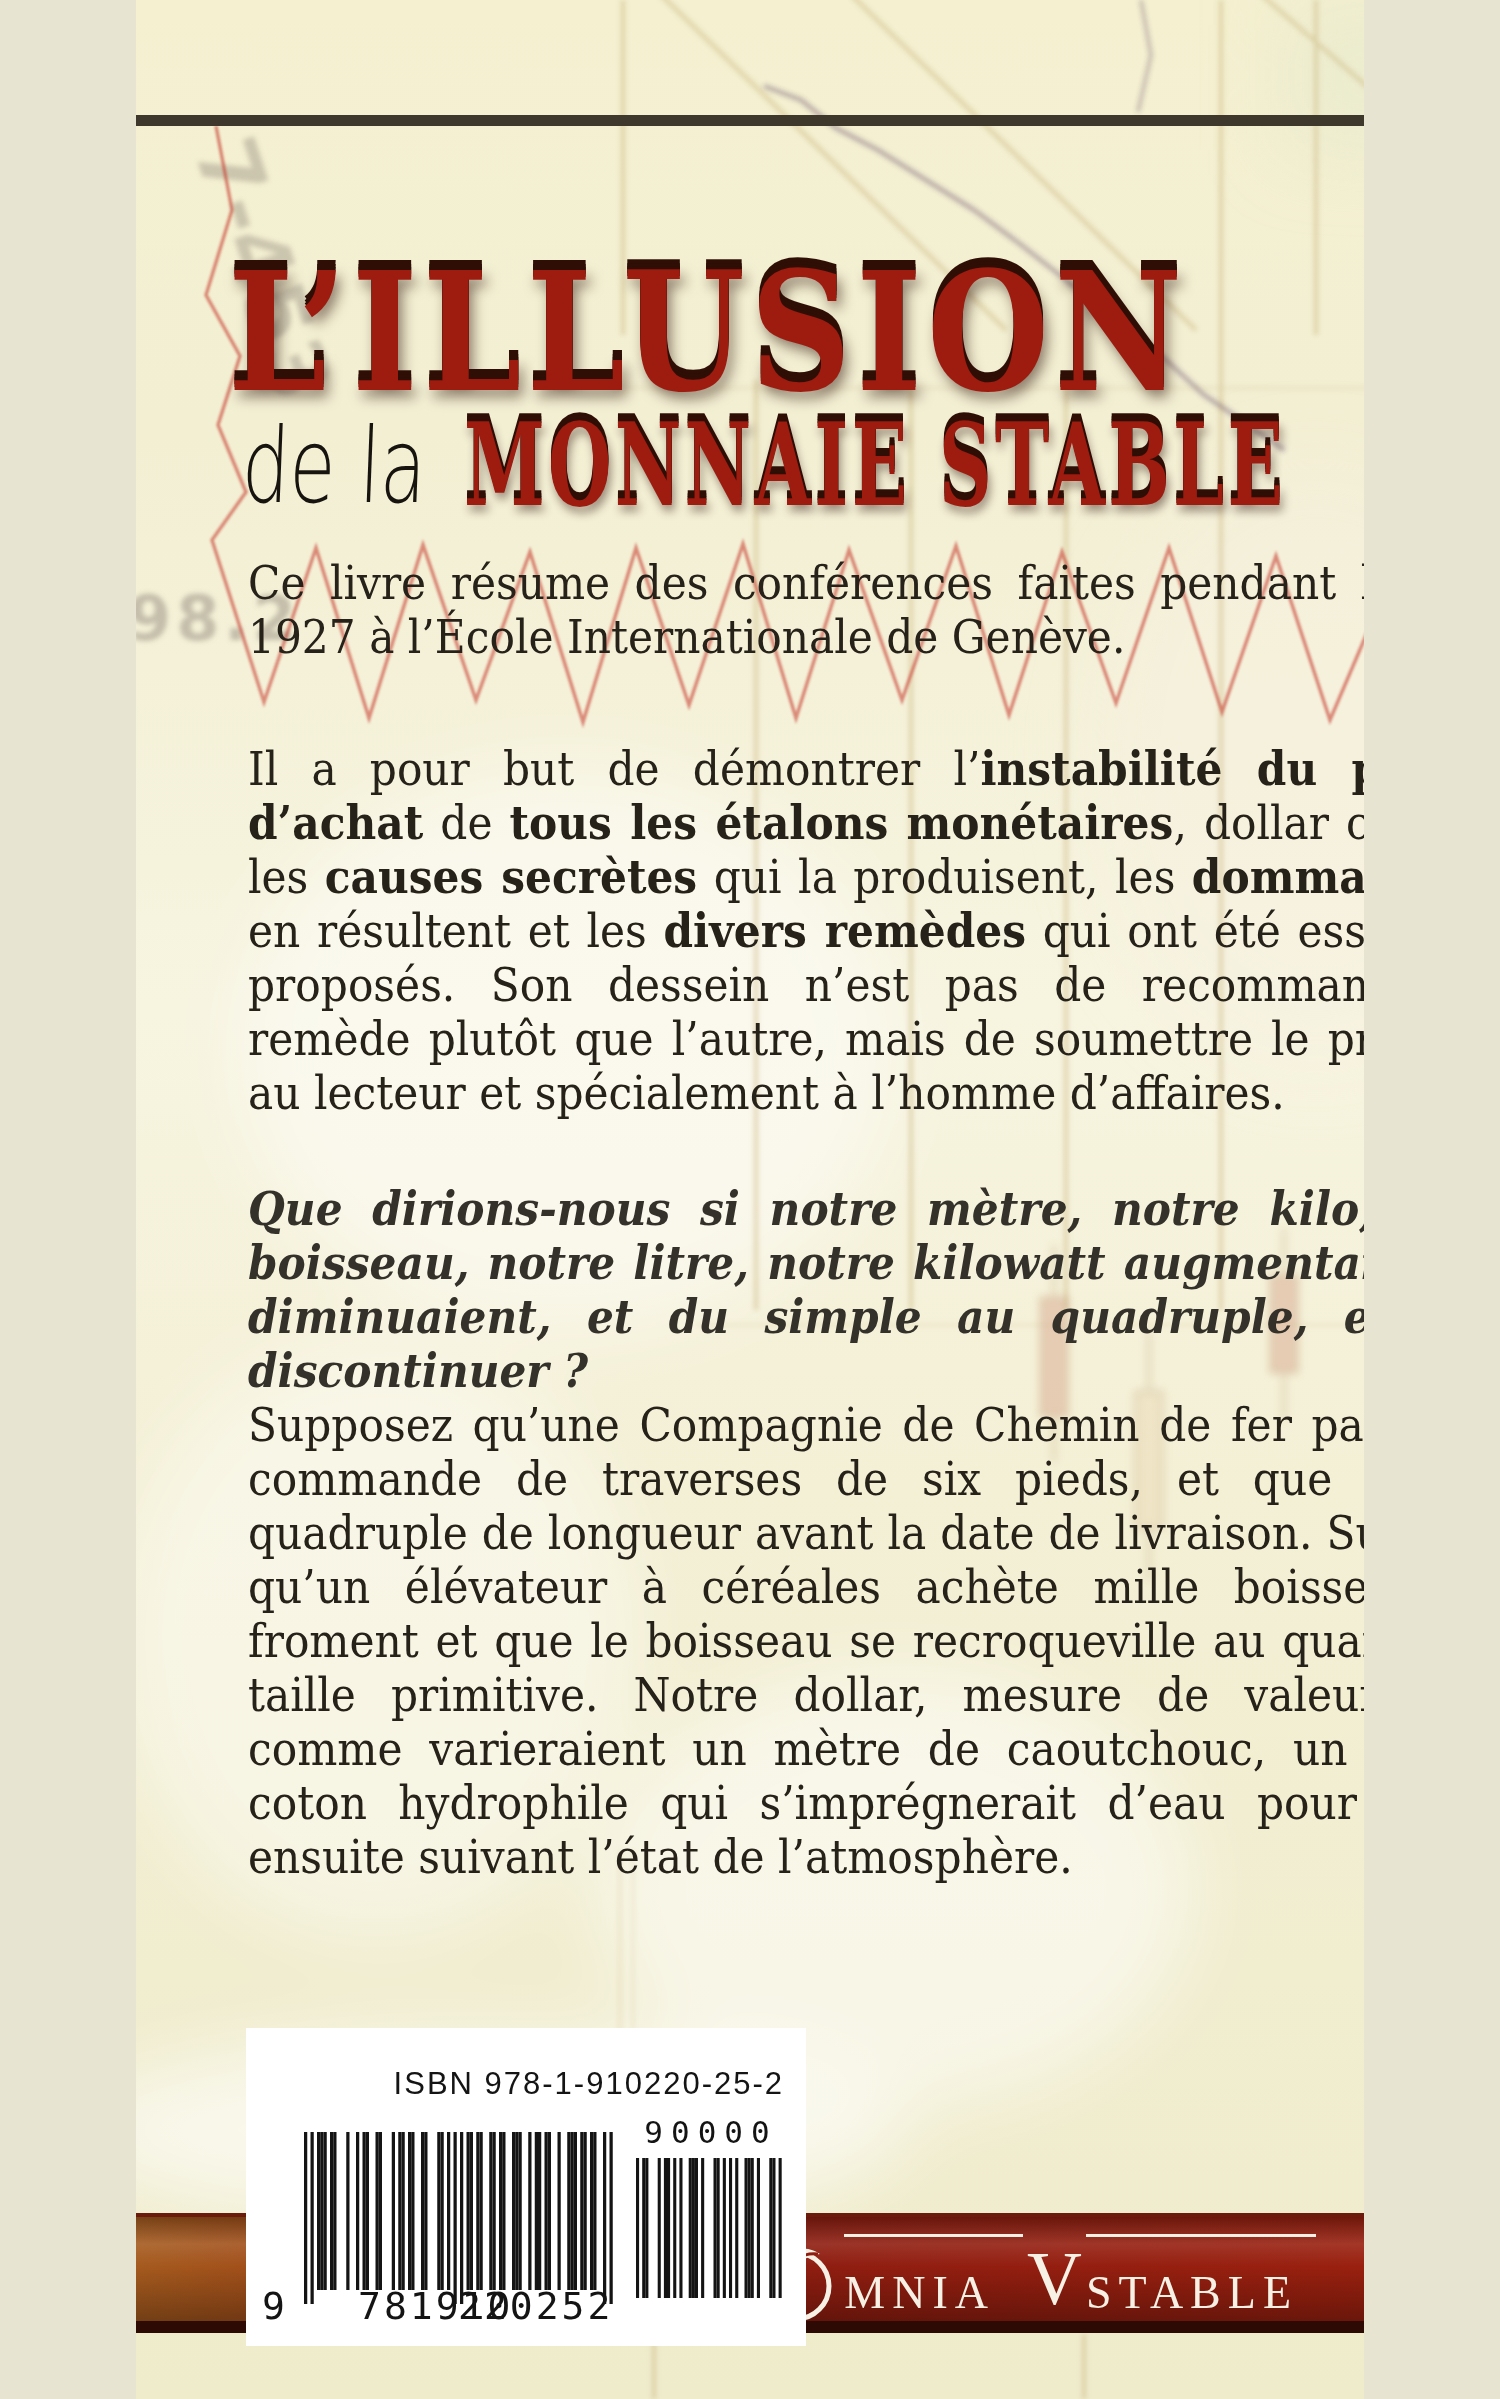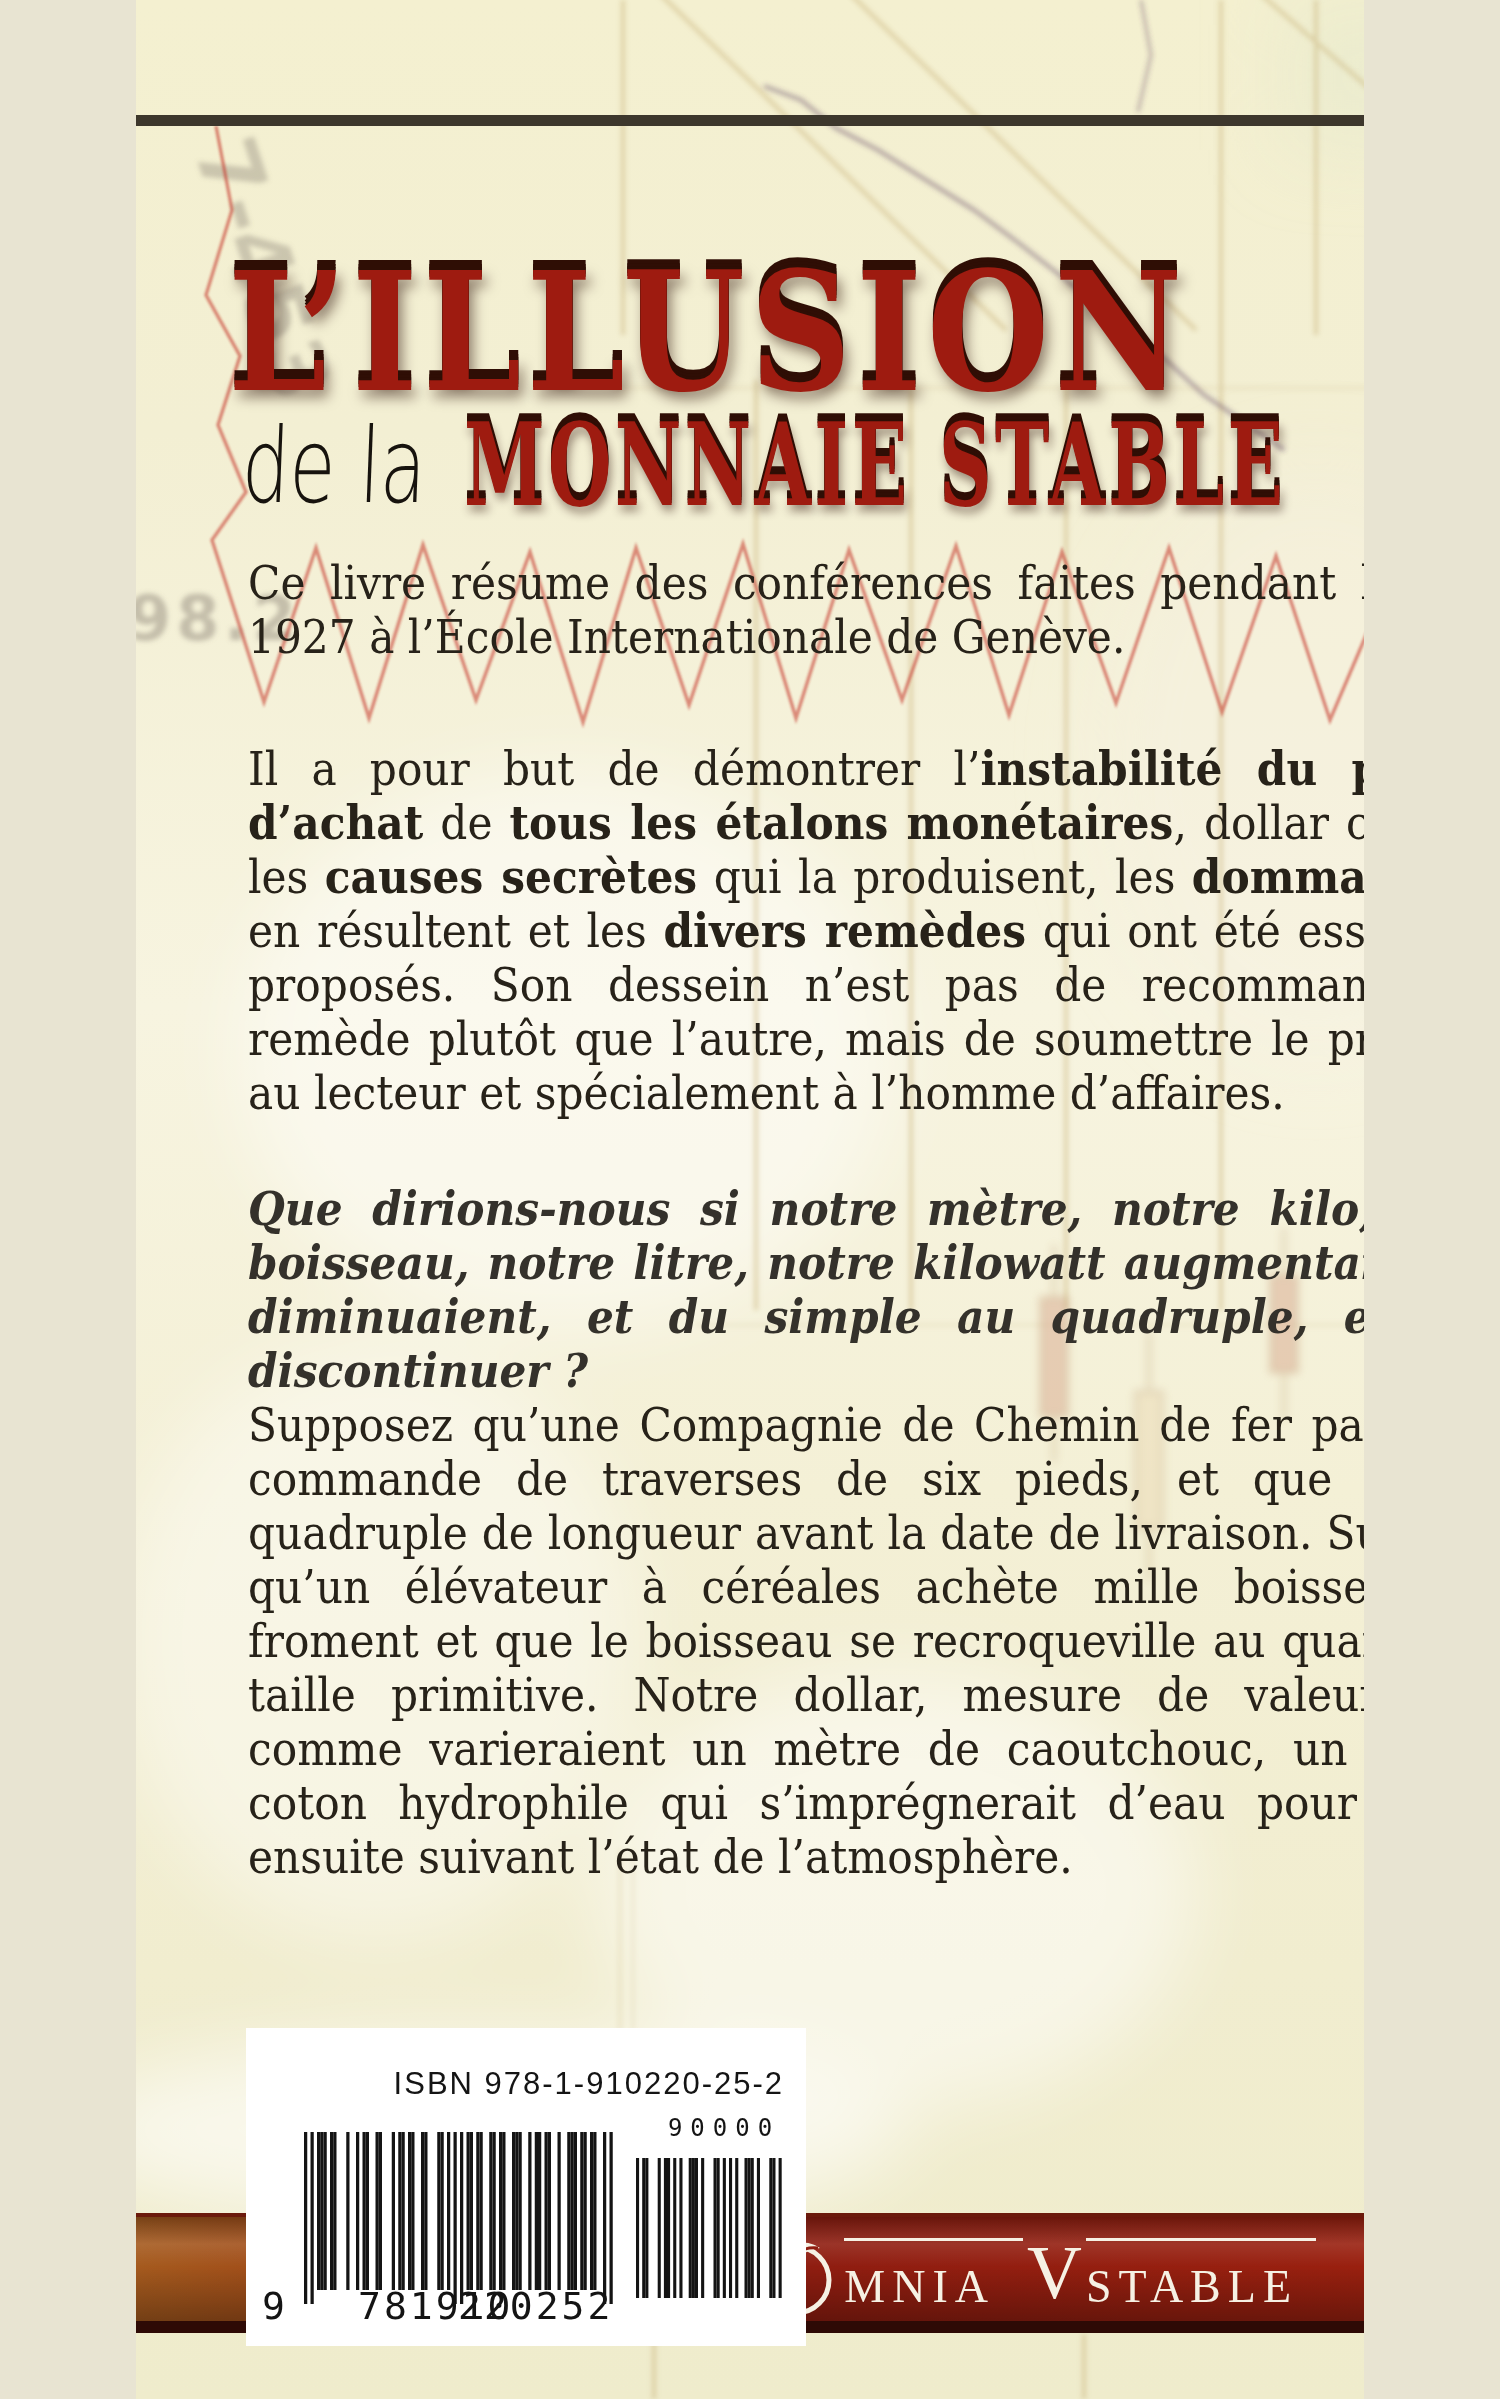--- a/index.html
+++ b/index.html
@@ -40,43 +40,43 @@
   .cover-text .p-main{margin-bottom:62px;}
   .cover-text .p-italic{font-style:italic;font-weight:bold;color:#34312b;}
   .cover-text b{font-weight:bold;}
   
   .isbn-box{position:absolute;left:110px;top:2028px;width:560px;height:318px;background:var(--c-white,#ffffff);}
   .isbn-label{
     position:absolute;top:40px;left:30px;right:22px;text-align:right;
     font-family:Liberation Sans, sans-serif;font-size:31px;line-height:1;letter-spacing:2px;color:var(--c-bar_black,#141414);
   }
   .supp-value{
-    position:absolute;left:401px;top:86px;width:154px;text-align:center;
-    font-family:"DejaVu Sans Mono",monospace;font-size:24px;letter-spacing:8px;color:var(--c-bar_black,#141414);
+    position:absolute;left:388px;top:86px;width:154px;text-align:center;
+    font-family:"DejaVu Sans Mono",monospace;font-size:31px;letter-spacing:8px;color:var(--c-bar_black,#141414);
   }
   .ean13{position:absolute;left:58px;top:104px;}
   .ean5{position:absolute;left:390px;top:130px;}
   .bc-digits span{
     position:absolute;top:256px;font-family:"DejaVu Sans Mono",monospace;font-size:38px;line-height:44px;
     letter-spacing:3px;color:var(--c-bar_black,#141414);
   }
   .bc-d0{left:16px;}
   .bc-d1{left:70px;width:140px;text-align:center;margin-left:42px;}
   .bc-d2{left:212px;width:140px;text-align:left;}
   
   .pub-band{
     position:absolute;left:0;top:2213px;width:100%;height:104px;
     border-top:4px solid #6b1a0c;border-bottom:12px solid #2e0a05;
     background-image:
       linear-gradient(180deg,rgba(0,0,0,.28) 0%,rgba(255,255,255,.10) 26%,rgba(255,255,255,0) 48%,rgba(0,0,0,.30) 100%),
       linear-gradient(90deg,var(--c-band_orange,#a55a1e) 0%,#97310f 36%,var(--c-band_red,#8f1d10) 55%,#99200f 100%);
   }
   .pub-logo{position:absolute;right:48px;top:2234px;display:flex;align-items:flex-end;color:var(--c-logo_ivory,#f6f1e4);font-family:"Liberation Serif",serif;}
   .pub-logo .emblem{width:84px;height:84px;margin-right:6px;margin-bottom:-8px;}
-  .lg-caps{font-size:46px;line-height:1;letter-spacing:7px;border-top:3px solid var(--c-logo_ivory,#f6f1e4);padding-top:23px;}
+  .lg-caps{font-size:46px;line-height:1;letter-spacing:7px;border-top:3px solid var(--c-logo_ivory,#f6f1e4);padding-top:33px;}
   .lg-caps.m{padding-right:28px;margin-right:2px;}
   .lg-caps.e{padding-right:18px;}
   .lg-big{font-size:76px;line-height:1;letter-spacing:2px;margin:0 2px;}
 </style>
 </head>
 <body>
 
 <div id="cover">
 
   <svg id="bg-art" viewBox="0 0 1500 2399" xmlns="http://www.w3.org/2000/svg">

